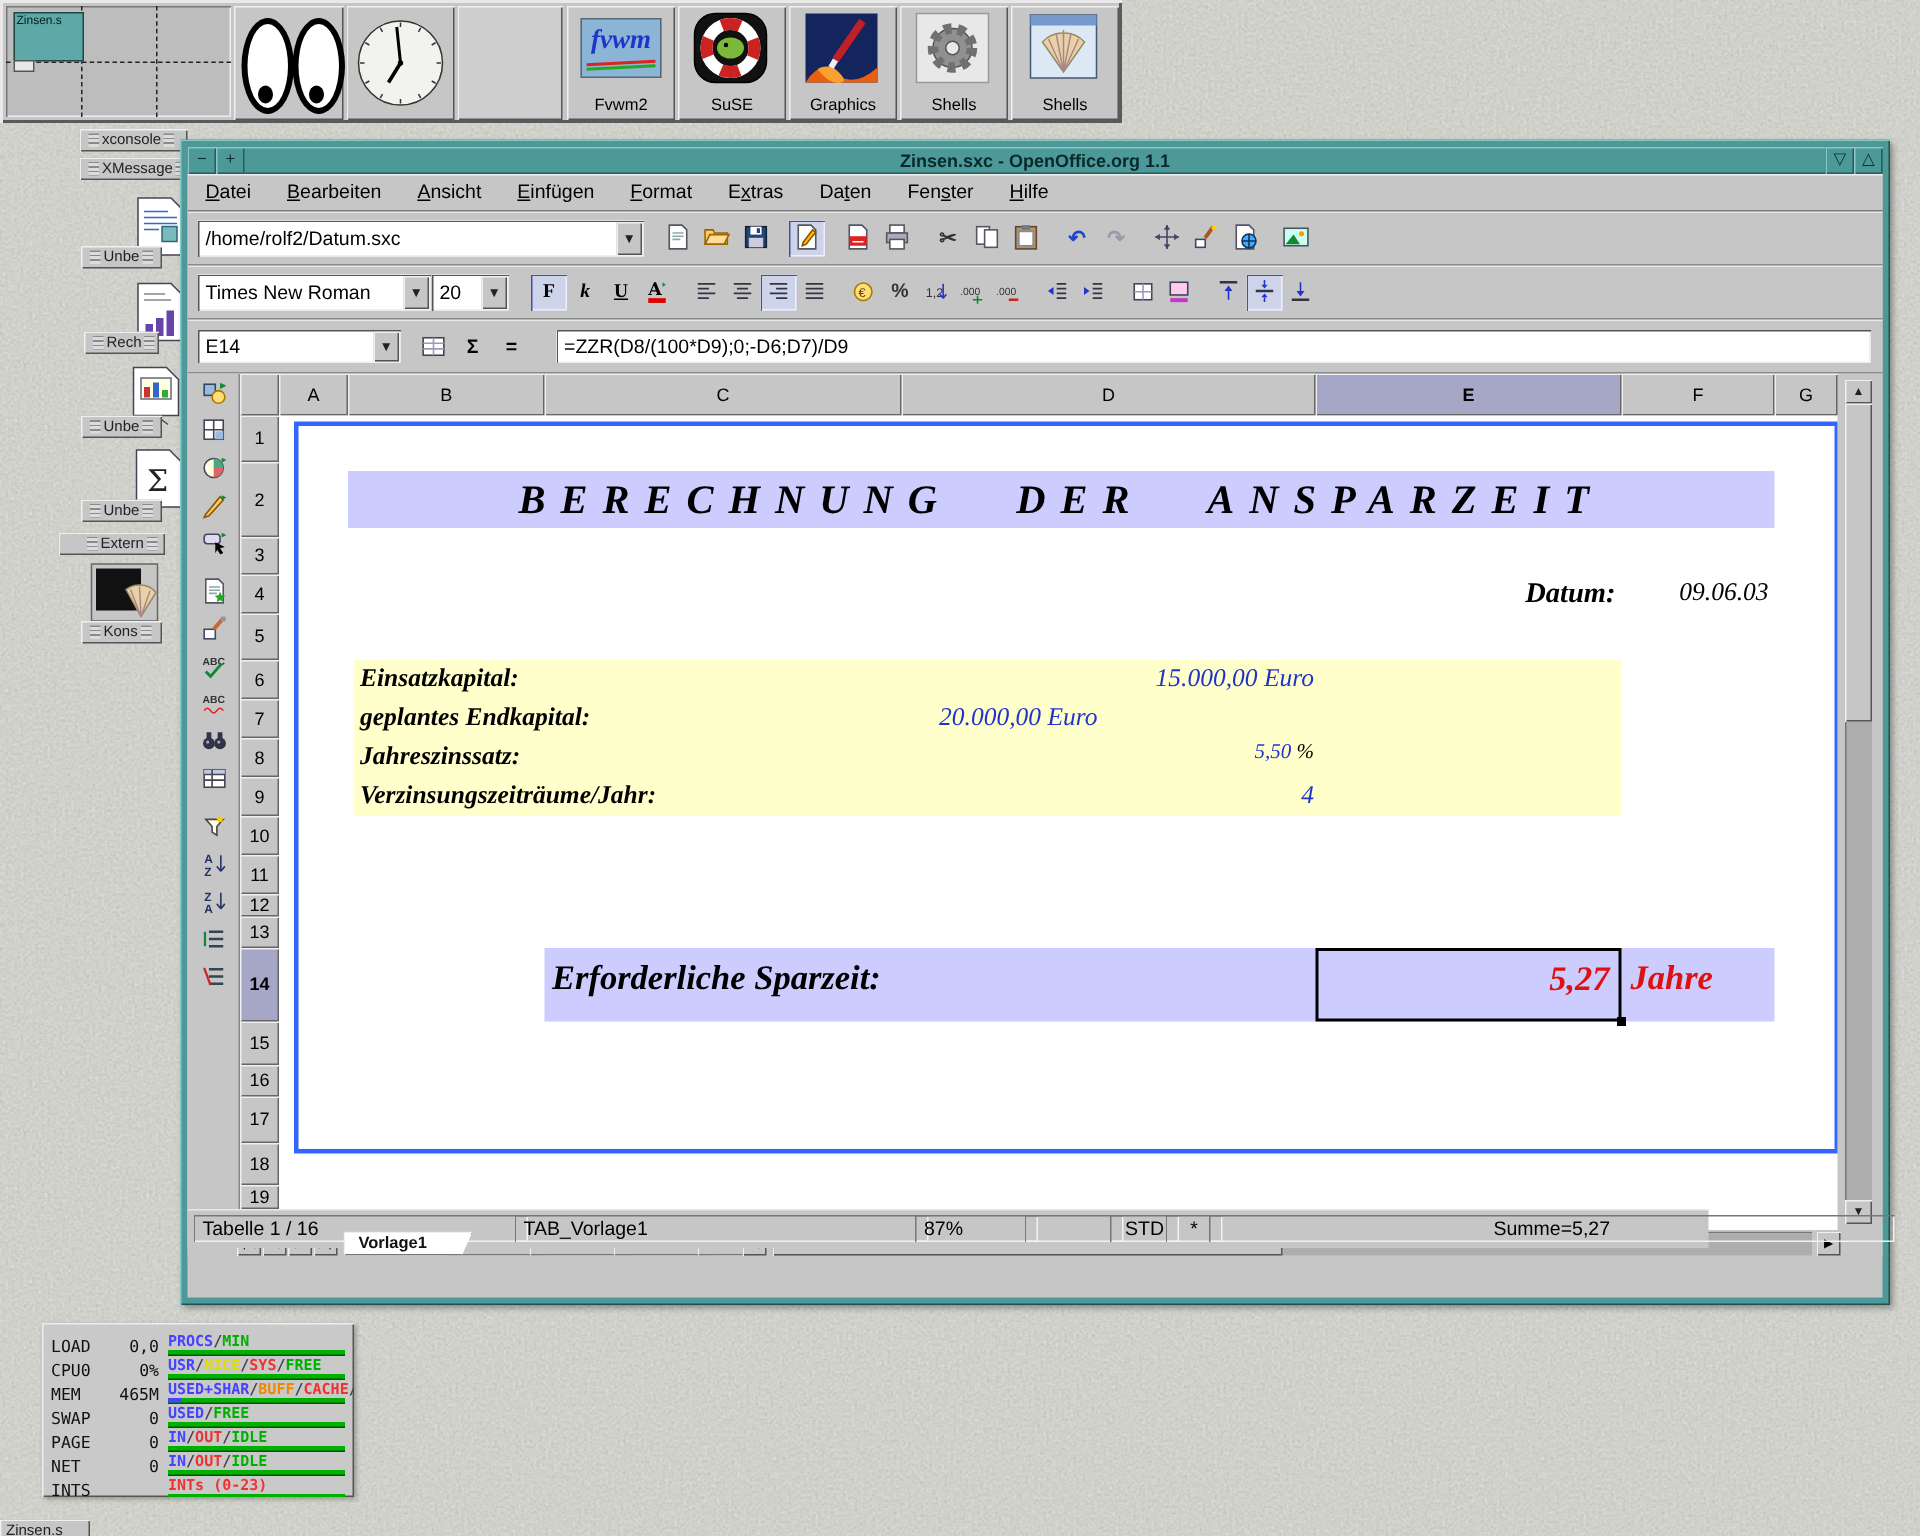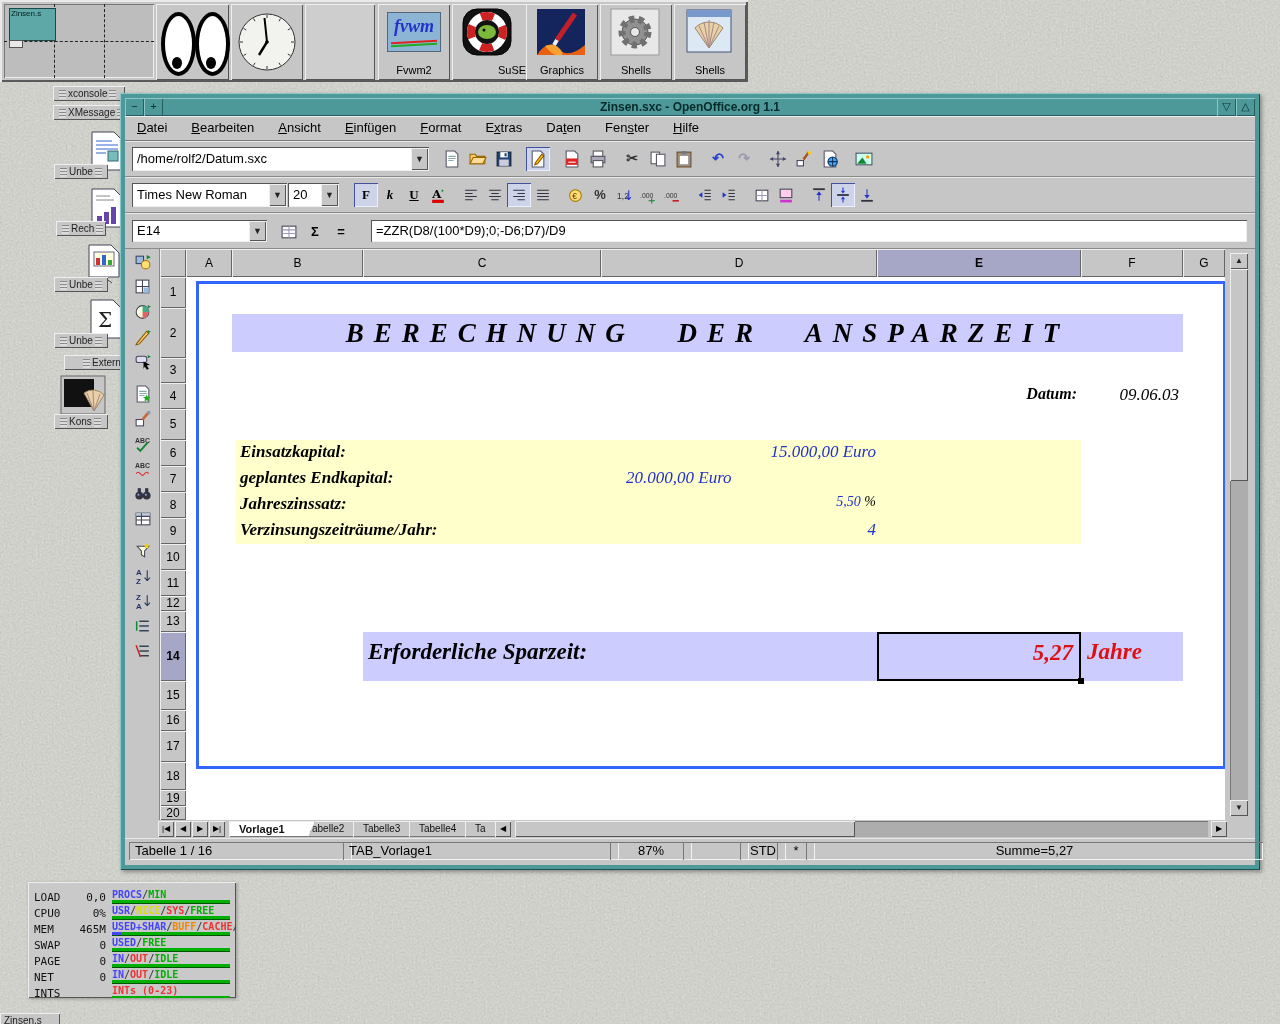--- a/index.html
+++ b/index.html
@@ -48,21 +48,21 @@
   #grid{background:#fff;overflow:hidden;}
   .serif{font-family:"Liberation Serif","DejaVu Serif",serif;font-style:italic;}
   
   #tabbar{left:0;top:722px;width:1130px;height:18px;background:#c6c6c6;}
   .navb{position:absolute;top:1px;width:16px;height:16px;background:#c6c6c6;
     box-shadow:inset 1px 1px 0 #efefef, inset -1px -1px 0 #555;font-size:8px;text-align:center;line-height:16px;cursor:pointer;}
   .stab{position:absolute;top:1px;height:16px;font-size:10px;line-height:16px;padding:0 10px;
     background:#c6c6c6;color:#111;clip-path:polygon(0 0,100% 0,calc(100% - 7px) 100%,0 100%);
     box-shadow:inset 1px 1px 0 #eee, inset -1px -1px 0 #777;cursor:pointer;white-space:nowrap;overflow:hidden;}
   .stab.active{background:#fff;font-weight:bold;font-size:11px;z-index:2;}
-  #statusbar{left:0;top:740px;width:1130px;height:26px;background:#c6c6c6;box-shadow:inset 0 1px 0 #e8e8e8;}
+  #statusbar{left:0;top:708px;width:1014px;height:26px;background:#c6c6c6;box-shadow:inset 0 1px 0 #e8e8e8;}
   .sseg{position:absolute;top:4px;height:18px;box-shadow:inset 1px 1px 0 #777, inset -1px -1px 0 #f2f2f2;
     font-size:13px;color:#000;line-height:18px;padding:0 6px;white-space:nowrap;overflow:hidden;}
   
   .sb-btn{position:absolute;background:#c6c6c6;box-shadow:inset 1px 1px 0 #efefef, inset -1px -1px 0 #555;
     text-align:center;color:#222;cursor:pointer;}
   .sb-track{position:absolute;background:#adadad;box-shadow:inset 1px 1px 0 #777;}
   .sb-thumb{position:absolute;background:#c6c6c6;box-shadow:inset 1px 1px 0 #efefef, inset -1px -1px 0 #555;cursor:grab;}
   
   #xosview{left:28px;top:882px;width:208px;height:116px;background:#c9c9c9;
     box-shadow:inset 1px 1px 0 #eee, inset -1px -1px 0 #555,1px 1px 3px rgba(0,0,0,.3);overflow:hidden;
@@ -129,21 +129,21 @@
       <div class="launcher" style="position: absolute; left: 378px; top: 4px; width: 72px; height: 76px; box-shadow: rgb(239, 239, 239) 1px 1px 0px inset, rgb(85, 85, 85) -1px -1px 0px inset;">
         <div style="position: absolute; left: 0px; top: 0px; width: 72px; height: 56px;">
           <div style="position:absolute;left:9px;top:8px;width:52px;height:38px;background:#8cb4d4;border:1px solid #567;">
             <span style="font-family:'Liberation Serif',serif;font-style:italic;font-weight:bold;font-size:18px;color:#2233cc;position:absolute;left:6px;top:3px;">fvwm</span>
             <div style="position:absolute;left:3px;top:28px;width:46px;height:2px;background:#d22;transform:rotate(-3deg);"></div>
             <div style="position:absolute;left:3px;top:31px;width:46px;height:2px;background:#2a2;transform:rotate(-3deg);"></div>
           </div>
         </div>
         <div class="lbl">Fvwm2</div>
       </div>
-      <div class="launcher" style="position: absolute; left: 452px; top: 4px; width: 72px; height: 76px; box-shadow: rgb(239, 239, 239) 1px 1px 0px inset, rgb(85, 85, 85) -1px -1px 0px inset; padding-left: 48px;">
+      <div class="launcher" style="position: absolute; left: 452px; top: 4px; width: 72px; height: 76px; box-shadow: rgb(239, 239, 239) 1px 1px 0px inset, rgb(85, 85, 85) -1px -1px 0px inset;">
         <div style="position: absolute; left: 0px; top: 0px; width: 72px; height: 56px;">
           <svg width="52" height="48" style="position:absolute;left:9px;top:4px">
             <rect x="2" y="1" width="48" height="46" rx="14" fill="#111" stroke="#000"></rect>
             <circle cx="26" cy="24" r="16" fill="none" stroke="#fff" stroke-width="8"></circle>
             <circle cx="26" cy="24" r="16" fill="none" stroke="#c22" stroke-width="8" stroke-dasharray="12.5 12.5" stroke-dashoffset="6"></circle>
             <ellipse cx="26" cy="24" rx="9" ry="7" fill="#7cb83a"></ellipse>
             <circle cx="23" cy="22" r="1.5" fill="#000"></circle>
           </svg>
         </div>
         <div class="lbl">SuSE</div>
@@ -208,21 +208,21 @@
           <rect x="18" y="11" width="4" height="10" fill="#36c"></rect>
           <rect x="24" y="16" width="4" height="5" fill="#3a3"></rect>
           <path d="M20 33 v5 M20 33 l-8 6 M20 33 l8 6" stroke="#445"></path>
         </svg></div>
       <div class="pill" style="left: 54px; top: 277px; width: 46px;"><i></i><span>Unbe</span><i></i></div>
       <div style="position: absolute; left: 87px; top: 299px; cursor: pointer;"><svg width="38" height="40">
           <path d="M4 1 h22 l8 8 v30 h-30 z" fill="#fff" stroke="#445"></path>
           <text x="11" y="28" font-size="20" font-family="DejaVu Serif,serif" fill="#222">Σ</text>
         </svg></div>
       <div class="pill" style="left: 54px; top: 333px; width: 46px;"><i></i><span>Unbe</span><i></i></div>
-      <div class="pill" style="left: 64px; top: 355px; width: 50px; padding-left: 17px;"><i></i><span>Extern</span><i></i></div>
+      <div class="pill" style="left: 39px; top: 355px; width: 50px; padding-left: 17px;"><i></i><span>Extern</span><i></i></div>
       <div style="position: absolute; left: 60px; top: 375px; cursor: pointer;"><svg width="46" height="40">
           <rect x="1" y="1" width="44" height="38" fill="#c6c6c6" stroke="#666"></rect>
           <rect x="4" y="4" width="30" height="28" fill="#111"></rect>
           <path d="M34 36 L24 18 A14 13 0 0 1 44 20 z" fill="#e8d0a8" stroke="#986"></path>
           <path d="M34 36 L27 18 M34 36 L33 16 M34 36 L40 19" stroke="#a88" fill="none"></path>
         </svg></div>
       <div class="pill" style="left: 54px; top: 414px; width: 46px;"><i></i><span>Kons</span><i></i></div>
     </div>
 
   <div class="abs" id="oo-win">
@@ -484,21 +484,21 @@
           <div class="hdr sel" style="left: 35px; top: 383px; width: 26px; height: 49px; line-height: 49px; overflow: hidden; background: rgb(166, 166, 198);">14</div>
           <div class="hdr" style="left: 35px; top: 432px; width: 26px; height: 29px; line-height: 29px; overflow: hidden;">15</div>
           <div class="hdr" style="left: 35px; top: 461px; width: 26px; height: 21px; line-height: 21px; overflow: hidden;">16</div>
           <div class="hdr" style="left: 35px; top: 482px; width: 26px; height: 31px; line-height: 31px; overflow: hidden;">17</div>
           <div class="hdr" style="left: 35px; top: 513px; width: 26px; height: 28px; line-height: 28px; overflow: hidden;">18</div>
           <div class="hdr" style="left: 35px; top: 541px; width: 26px; height: 16px; line-height: 16px; overflow: hidden;">19</div>
           <div class="hdr" style="left: 35px; top: 557px; width: 26px; height: 14px; line-height: 14px; overflow: hidden;">20</div>
           <div id="grid" style="position: absolute; left: 61px; top: 28px; width: 1039px; height: 543px; background: rgb(255, 255, 255); overflow: hidden;">
             <div style="position: absolute; left: 10px; top: 4px; width: 1024px; height: 482px; border: 3px solid rgb(51, 102, 255);"></div>
             <div class="serif" style="position: absolute; left: 46px; top: 37px; width: 951px; height: 38px; background: rgb(204, 204, 255); text-align: center; font-size: 27px; font-weight: bold; letter-spacing: 10px; word-spacing: 26px; line-height: 38px; color: rgb(0, 0, 0); overflow: hidden;"><span>BERECHNUNG DER ANSPARZEIT</span></div>
-            <div class="serif" style="position: absolute; left: 641px; top: 108px; width: 250px; height: 24px; text-align: right; font-size: 16px; font-weight: bold; color: rgb(0, 0, 0);">Datum:</div>
+            <div class="serif" style="position: absolute; left: 641px; top: 108px; width: 250px; height: 24px; text-align: right; font-size: 19px; font-weight: bold; color: rgb(0, 0, 0);">Datum:</div>
             <div class="serif" style="position: absolute; left: 901px; top: 108px; width: 92px; height: 24px; text-align: right; font-size: 17px; color: rgb(0, 0, 0);">09.06.03</div>
             <div style="position: absolute; left: 50px; top: 163px; width: 845px; height: 104px; background: rgb(255, 255, 204);"></div>
             <div class="serif" style="position: absolute; left: 54px; top: 165px; height: 24px; font-size: 17px; font-weight: bold; color: rgb(0, 0, 0); white-space: nowrap;">Einsatzkapital:</div>
             <div class="serif" style="position: absolute; left: 440px; top: 165px; width: 250px; height: 24px; text-align: right; font-size: 17px; white-space: nowrap;"><span style="color:#2233cc">15.000,00</span>&nbsp;<span style="color:#2233cc">Euro</span></div>
             <div class="serif" style="position: absolute; left: 54px; top: 191px; height: 24px; font-size: 17px; font-weight: bold; color: rgb(0, 0, 0); white-space: nowrap;">geplantes Endkapital:</div>
             <div class="serif" style="position: absolute; left: 440px; top: 191px; width: 250px; height: 24px; text-align: left; font-size: 17px; white-space: nowrap;"><span style="color:#2233cc">20.000,00</span>&nbsp;<span style="color:#2233cc">Euro</span></div>
             <div class="serif" style="position: absolute; left: 54px; top: 217px; height: 24px; font-size: 17px; font-weight: bold; color: rgb(0, 0, 0); white-space: nowrap;">Jahreszinssatz:</div>
             <div class="serif" style="position: absolute; left: 440px; top: 217px; width: 250px; height: 24px; text-align: right; font-size: 14px; white-space: nowrap;"><span style="color:#2233cc">5,50</span>&nbsp;<span style="color:#000">%</span></div>
             <div class="serif" style="position: absolute; left: 54px; top: 243px; height: 24px; font-size: 17px; font-weight: bold; color: rgb(0, 0, 0); white-space: nowrap;">Verzinsungszeiträume/Jahr:</div>
             <div class="serif" style="position: absolute; left: 440px; top: 243px; width: 250px; height: 24px; text-align: right; font-size: 17px; white-space: nowrap;"><span style="color:#2233cc">4</span></div>
@@ -528,21 +528,21 @@
           <div class="stab" style="left: 284px; width: 54px;"><span>Tabelle4</span></div>
           <div class="stab" style="left: 340px; width: 26px;"><span>Ta</span></div>
           <div class="navb" style="left: 370px;">◀</div>
           <div class="sb-track" style="position: absolute; left: 390px; top: 1px; width: 693px; height: 16px;"></div>
           <div class="sb-thumb" style="position: absolute; left: 390px; top: 1px; width: 340px; height: 16px;"></div>
           <div class="navb" style="left: 1086px;">▶</div>
         </div>
       <div class="abs" id="statusbar">
           <div class="sseg" style="left: 4px; width: 211px; text-align: left;"><span>Tabelle 1 / 16</span></div>
           <div class="sseg" style="left: 218px; width: 264px; text-align: left;"><span>TAB_Vorlage1</span></div>
-          <div class="sseg" style="left: 485px; width: 70px; text-align: center;"><span>87%</span></div>
+          <div class="sseg" style="left: 485px; width: 70px; "><span>87%</span></div>
           <div class="sseg" style="left: 558px; width: 54px; text-align: center;"><span></span></div>
           <div class="sseg" style="left: 615px; width: 34px; text-align: center;"><span>STD</span></div>
           <div class="sseg" style="left: 652px; width: 26px; text-align: center;"><span>*</span></div>
           <div class="sseg" style="left: 681px; width: 445px; text-align: center;"><span>Summe=5,27</span></div>
         </div>
     </div>
   </div>
 
   <div class="abs" id="xosview">
       <div class="xrow abs" style="top: 7px;">

